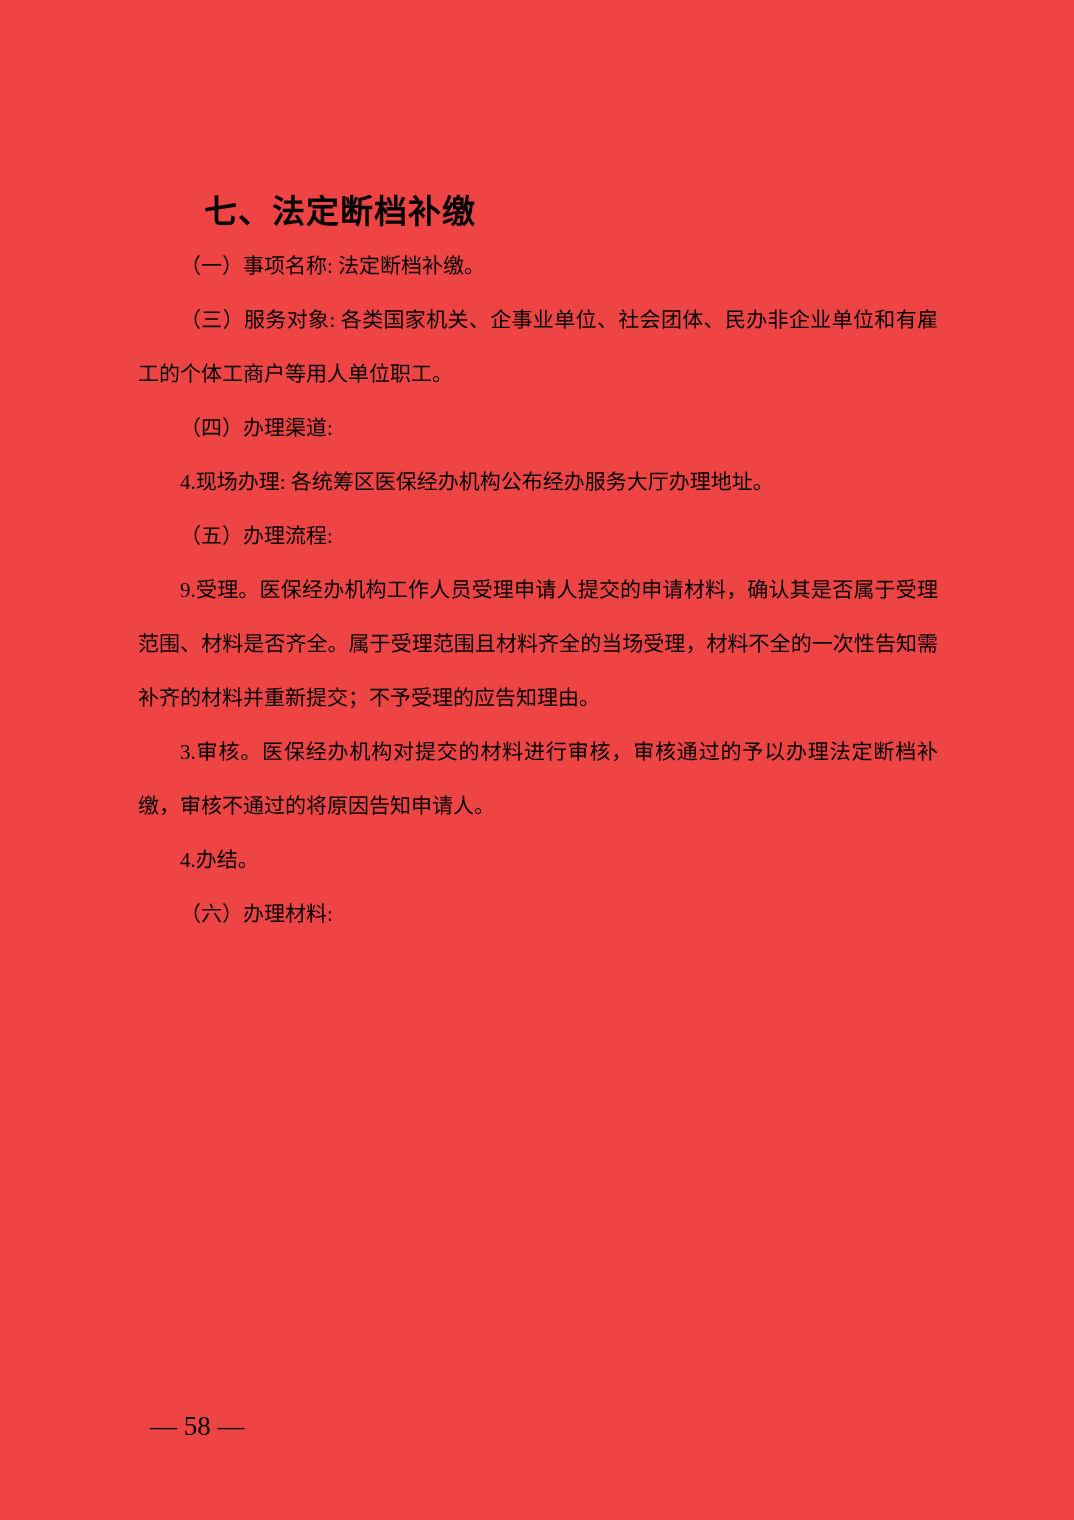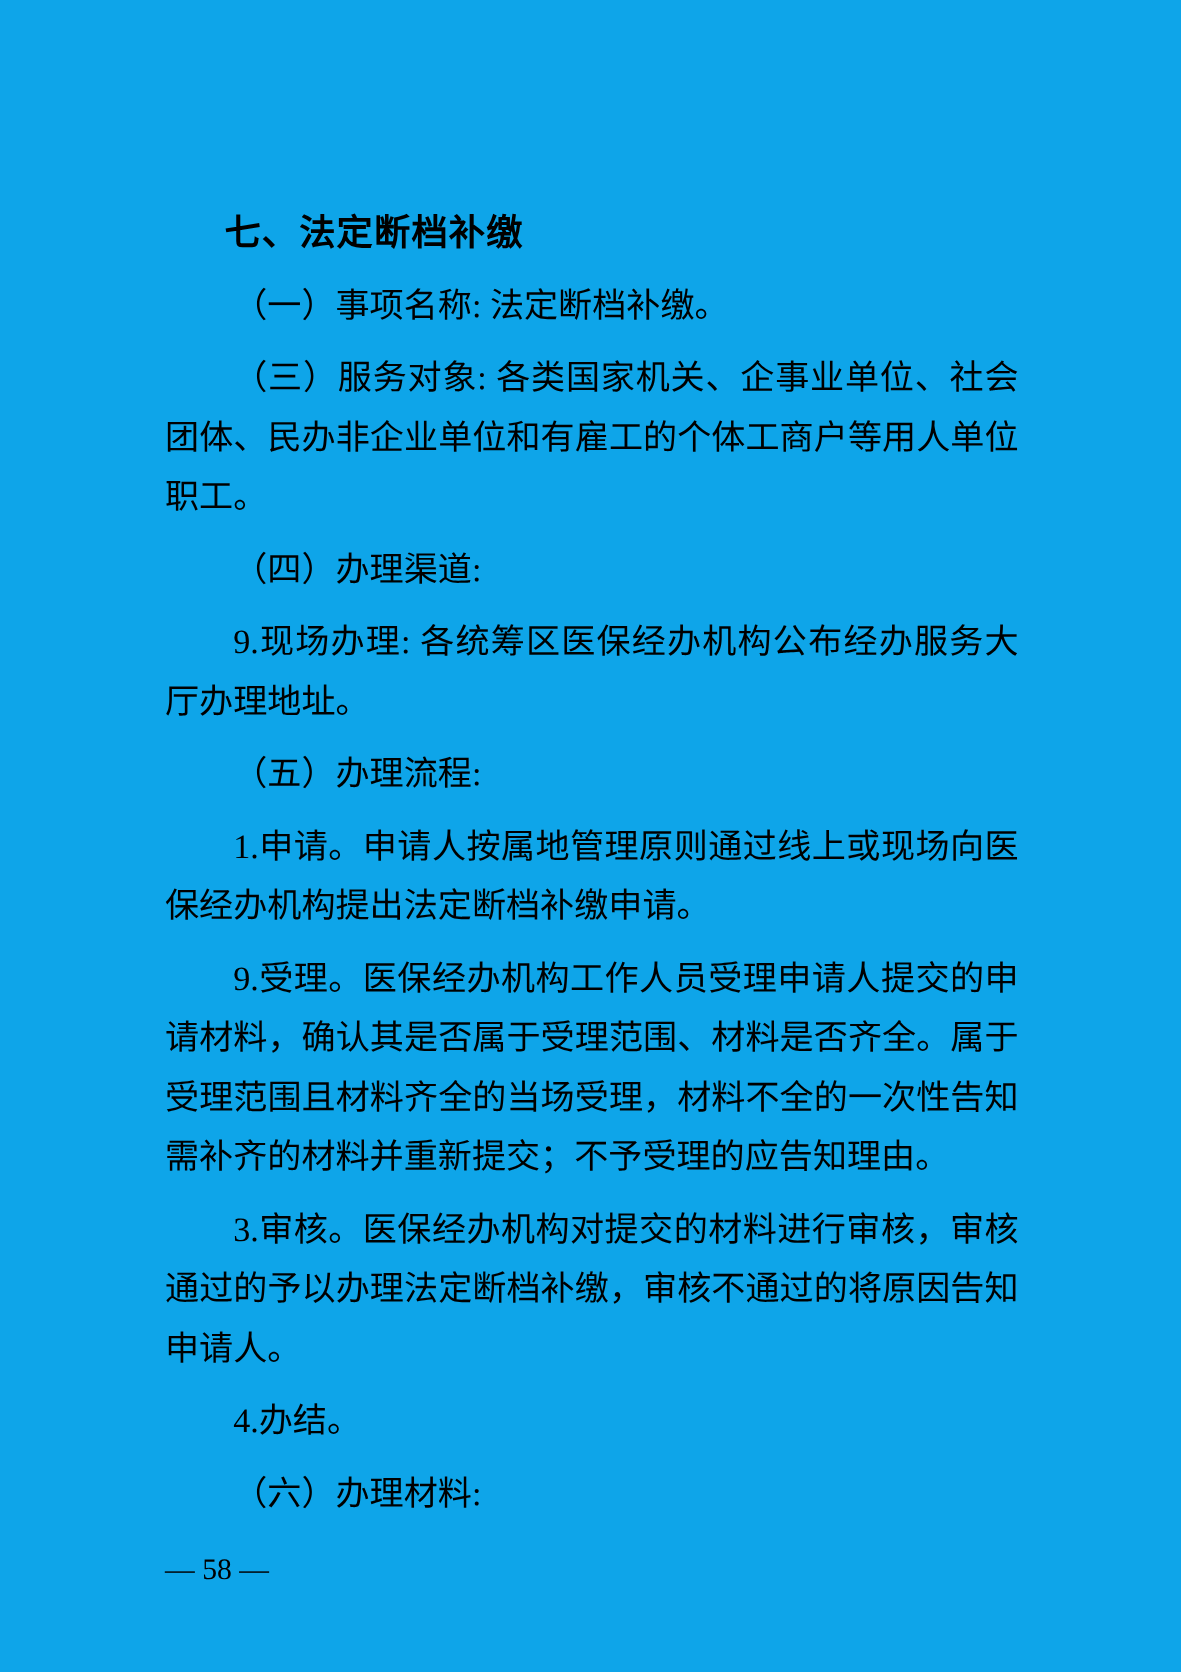--- a/index.html
+++ b/index.html
@@ -4,43 +4,43 @@
 <style>
   html, body {
     margin: 0;
     padding: 0;
     background: #ffffff;
   }
   .page {
     position: relative;
     width: 1074px;
     height: 1520px;
-    background: #0ea5e9;
+    background: #ef4444;
     color: #000000;
     font-family: "Liberation Serif", "DejaVu Serif", serif;
     overflow: hidden;
   }
   .content {
     position: absolute;
     left: 138px;
     top: 185px;
     width: 800px;
   }
   .heading {
     margin: 0;
     font-family: "DejaVu Sans", "Liberation Sans", sans-serif;
     font-weight: bold;
     font-size: 33px;
     line-height: 54px;
     text-indent: 2em;
     letter-spacing: 1px;
   }
   .para {
-    margin: 12px;
-    font-size: 31px;
+    margin: 0;
+    font-size: 21px;
     line-height: 54px;
     text-indent: 2em;
     text-align: justify;
     text-justify: inter-ideograph;
     font-family: "Liberation Serif", "DejaVu Serif", serif;
   }
   .pagenum {
     position: absolute;
     left: 150px;
     top: 1408px;
@@ -53,23 +53,22 @@
 </head>
 <body>
 
 <div class="page">
   <div class="content">
     <h1 class="heading">七、法定断档补缴</h1>
     <div>
         <p class="para">（一）事项名称: 法定断档补缴。</p>
         <p class="para">（三）服务对象: 各类国家机关、企事业单位、社会团体、民办非企业单位和有雇工的个体工商户等用人单位职工。</p>
         <p class="para">（四）办理渠道:</p>
-        <p class="para">9.现场办理: 各统筹区医保经办机构公布经办服务大厅办理地址。</p>
+        <p class="para">4.现场办理: 各统筹区医保经办机构公布经办服务大厅办理地址。</p>
         <p class="para">（五）办理流程:</p>
-        <p class="para">1.申请。申请人按属地管理原则通过线上或现场向医保经办机构提出法定断档补缴申请。</p>
         <p class="para">9.受理。医保经办机构工作人员受理申请人提交的申请材料，确认其是否属于受理范围、材料是否齐全。属于受理范围且材料齐全的当场受理，材料不全的一次性告知需补齐的材料并重新提交；不予受理的应告知理由。</p>
         <p class="para">3.审核。医保经办机构对提交的材料进行审核，审核通过的予以办理法定断档补缴，审核不通过的将原因告知申请人。</p>
         <p class="para">4.办结。</p>
         <p class="para">（六）办理材料:</p>
       </div>
   </div>
   <div class="pagenum">— 58 —</div>
 </div>
 
 </body></html>

